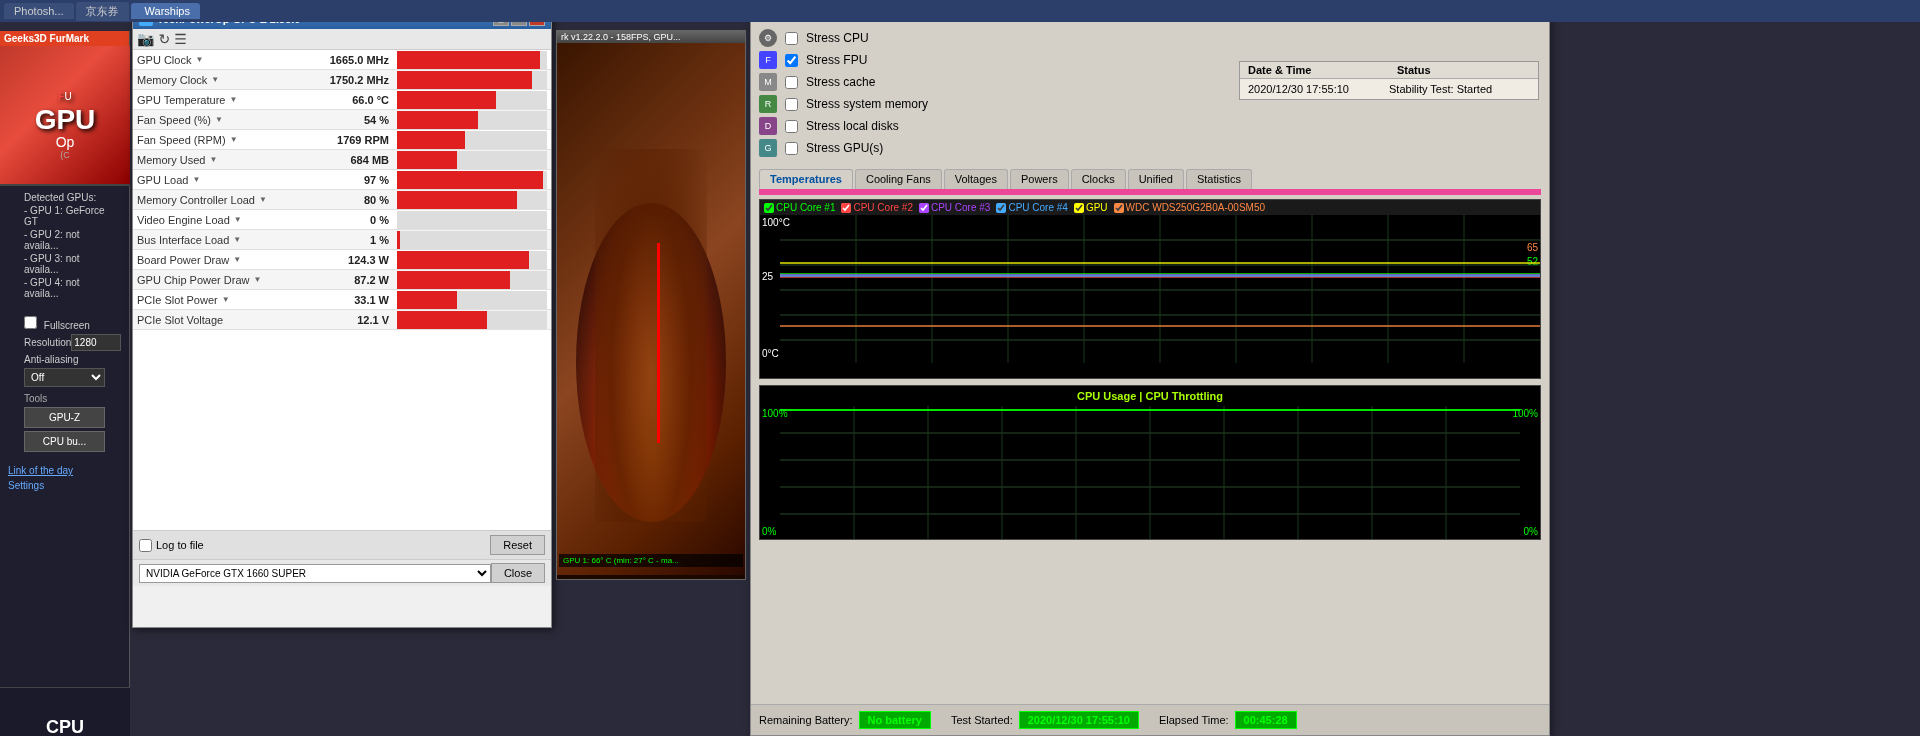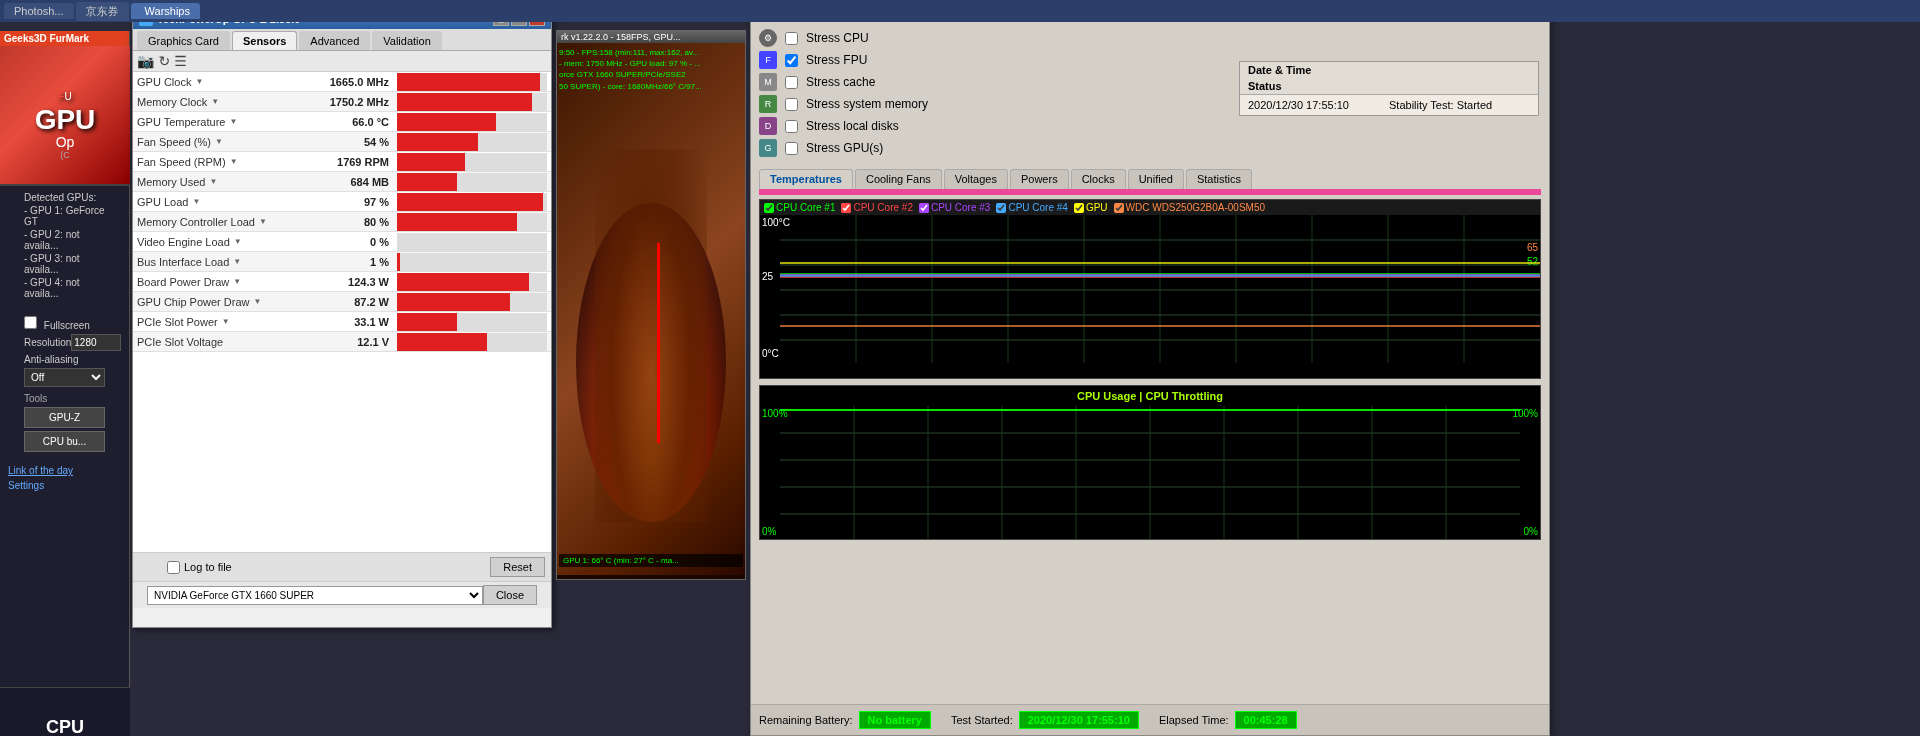--- a/index.html
+++ b/index.html
@@ -113,31 +113,31 @@
     #gpuz .sensor-row:nth-child(even) { background: #f5f5f5; }
     #gpuz .sensor-name { width: 180px; font-size: 11px; color: #333; display: flex; align-items: center; gap: 4px; }
     #gpuz .sensor-name .dropdown { font-size: 8px; color: #666; cursor: pointer; }
     #gpuz .sensor-val { width: 80px; font-size: 11px; font-weight: bold; color: #222; text-align: right; padding-right: 8px; }
     #gpuz .sensor-bar-container { flex: 1; height: 18px; background: #ddd; position: relative; }
     #gpuz .sensor-bar { height: 100%; background: #e02020; }
     #gpuz .bottom-bar {
       display: flex; align-items: center; justify-content: space-between;
       padding: 4px 6px; background: #e0e0e0; border-top: 1px solid #ccc;
     }
-    #gpuz .log-check { display: flex; align-items: center; gap: 4px; font-size: 11px; margin-left: 28px; }
+    #gpuz .log-check { display: flex; align-items: center; gap: 4px; font-size: 11px; }
     #gpuz .reset-btn {
       padding: 3px 12px; background: #d0d0d0; border: 1px solid #999;
       font-size: 11px; cursor: pointer;
     }
     #gpuz .close-btn {
       padding: 3px 12px; background: #d0d0d0; border: 1px solid #999;
       font-size: 11px; cursor: pointer;
     }
     #gpuz .gpu-select-row {
-      display: flex; align-items: center; padding: 3px 14px; background: #e8e8e8;
+      display: flex; align-items: center; padding: 3px 6px; background: #e8e8e8;
       border-top: 1px solid #ccc; gap: 0;
     }
     #gpuz .gpu-select { flex: 1; font-size: 10px; background: #fff; border: 1px solid #999; padding: 2px; }
 
     
     #game-window {
       position: absolute;
       left: 556px; top: 30px;
       width: 190px;
       height: 550px;
@@ -198,21 +198,21 @@
     #aida .stress-label { font-size: 12px; color: #000; }
     #aida .date-status-box {
       position: absolute;
       right: 10px; top: 60px;
       width: 300px;
       border: 1px solid #999;
       background: #f0ece4;
     }
     #aida .ds-header {
       display: flex; background: #e0dcd4; border-bottom: 1px solid #aaa;
-      font-size: 11px; font-weight: bold; flex-direction: column;
+      font-size: 11px; font-weight: bold;
     }
     #aida .ds-header div { padding: 2px 8px; flex: 1; }
     #aida .ds-body { display: flex; padding: 4px 8px; font-size: 11px; }
     #aida .ds-body div { flex: 1; }
     #aida .tabs-row {
       display: flex; margin-top: 8px; border-bottom: 6px solid #ec4899;
     }
     #aida .atab {
       padding: 3px 10px; font-size: 11px; cursor: pointer;
       background: #c8c4bc; border: 1px solid #aaa; border-bottom: none;
@@ -333,26 +333,20 @@
     <div class="title-left">
       <div class="title-icon">G</div>
       <span>TechPowerUp GPU-Z 2.35.0</span>
     </div>
     <div class="win-controls">
       <div class="win-btn">_</div>
       <div class="win-btn">□</div>
       <div class="win-btn close">✕</div>
     </div>
   </div>
-  <div class="tabs">
-    <div class="tab">Graphics Card</div>
-    <div class="tab active">Sensors</div>
-    <div class="tab">Advanced</div>
-    <div class="tab">Validation</div>
-  </div>
   <div class="toolbar">
     <span class="toolbar-btn">📷</span>
     <span class="toolbar-btn">↻</span>
     <span class="toolbar-btn">☰</span>
   </div>
   <div class="sensor-table" id="sensor-table">
   <div class="sensor-row">
       <div class="sensor-name">
         GPU Clock
         <span class="dropdown">▼</span>
@@ -507,26 +501,20 @@
     </select>
     <button class="close-btn">Close</button>
   </div>
 </div>
 
 <div id="game-window">
   <div class="game-header">
     <span>rk v1.22.2.0 - 158FPS, GPU...</span>
   </div>
   <div class="game-content">
-    <div style="position:absolute;top:4px;left:2px;color:#0f0;font-size:8px;line-height:1.4;">
-      <div>9:50 - FPS:158 (min:111, max:162, av...</div>
-      <div>- mem: 1750 MHz - GPU load: 97 % - ...</div>
-      <div>orce GTX 1660 SUPER/PCIe/SSE2</div>
-      <div>50 SUPER) - core: 1680MHz/66° C/97...</div>
-    </div>
 
     <div style="position:absolute;top:30%;left:10%;width:80%;height:60%;background:radial-gradient(ellipse at 50% 80%, #ff6600 0%, #aa2200 40%, #220000 80%, transparent 100%);border-radius:50%;opacity:0.7;"></div>
     <div style="position:absolute;top:20%;left:20%;width:60%;height:70%;background:radial-gradient(ellipse at 50% 60%, #8B4513 0%, #5a2000 50%, transparent 100%);opacity:0.8;"></div>
     <div class="red-bar"></div>
     <div style="position:absolute;bottom:8px;left:2px;right:2px;background:rgba(0,0,0,0.7);color:#0f0;font-size:8px;padding:2px 4px;">
       <span>GPU 1: 66° C (min: 27° C - ma...</span>
     </div>
   </div>
 </div>
 

